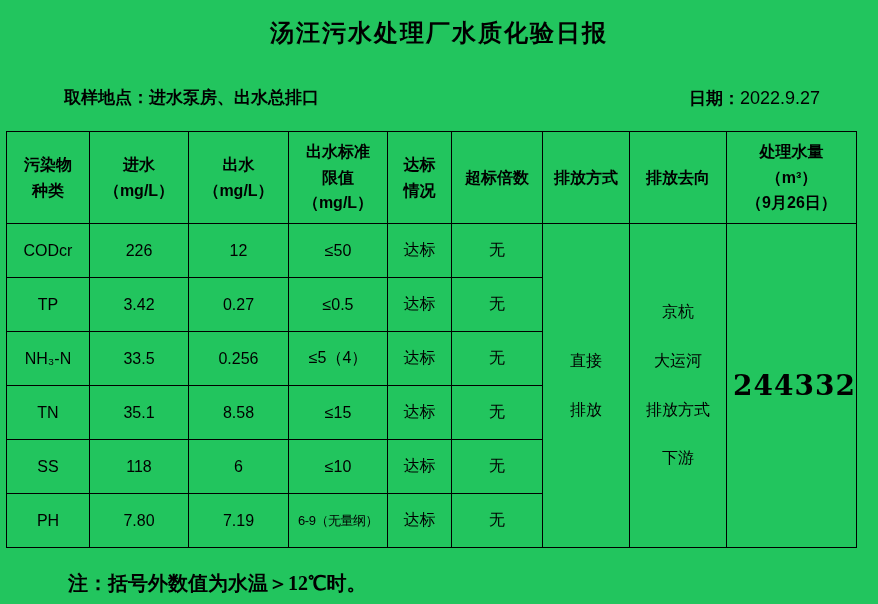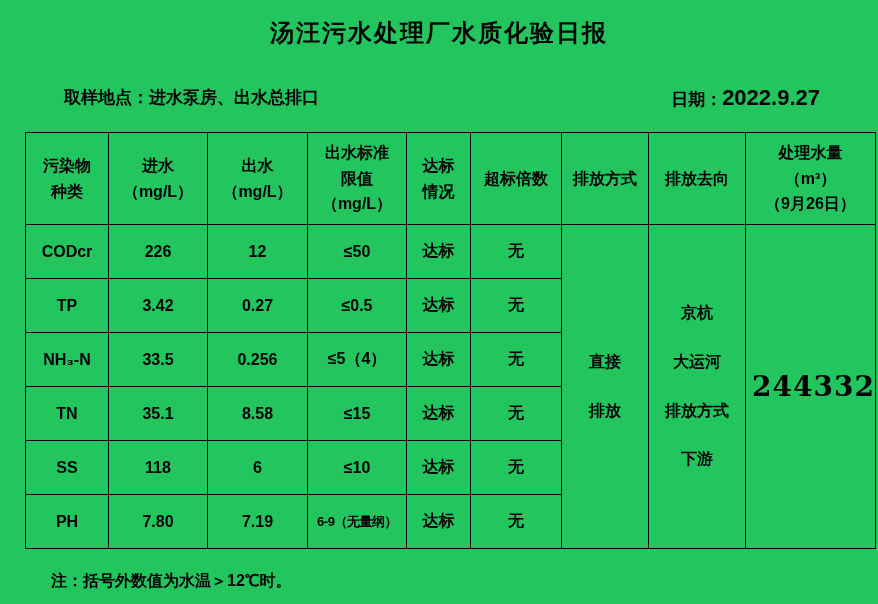--- a/index.html
+++ b/index.html
@@ -23,54 +23,55 @@
   .meta-row {
     display: flex;
     justify-content: space-between;
     align-items: flex-start;
     margin-top: 40px;
     padding: 0 58px 0 64px;
     font-size: 17px;
     line-height: 20px;
     font-weight: bold;
   }
-  .date-value { font-weight: bold; font-size: 22px; }
+  .date-value { font-weight: normal; font-size: 18px; }
   table.report-table {
     border-collapse: collapse;
     table-layout: fixed;
-    margin: 22px 0 0 25px;
+    margin: 22px 0 0 6px;
     padding-left: 36px;
   }
   .report-table th, .report-table td {
     border: 1px solid #000000;
     padding: 0;
     text-align: center;
     vertical-align: middle;
-    font-weight: bold;
+    font-weight: normal;
     font-size: 16px;
     overflow: hidden;
   }
   .report-table thead tr { height: 92px; }
   .report-table tbody tr { height: 54px; }
   .report-table th { white-space: pre-line; line-height: 1.6; font-weight: bold; }
   .report-table td { white-space: nowrap; }
   td.merged { white-space: pre-line; line-height: 3.05; }
   td.volume {
     font-family: "DejaVu Serif", serif;
     font-weight: bold;
     font-size: 28px;
     text-align: left;
     padding-left: 6px;
     letter-spacing: 1px;
   }
   td.squeeze { font-size: 13px; letter-spacing: -0.5px; }
   .note {
-    margin: 22px 0 0 51px;
-    font-size: 16px;
+    margin: 22px 0 0 68px;
+    font-size: 20px;
     font-weight: bold;
+    font-family: Liberation Serif, serif;
   }
 </style>
 </head>
 <body>
 
 <div class="page">
 
   <h1 class="title">汤汪污水处理厂水质化验日报</h1>
 
   <div class="meta-row">

